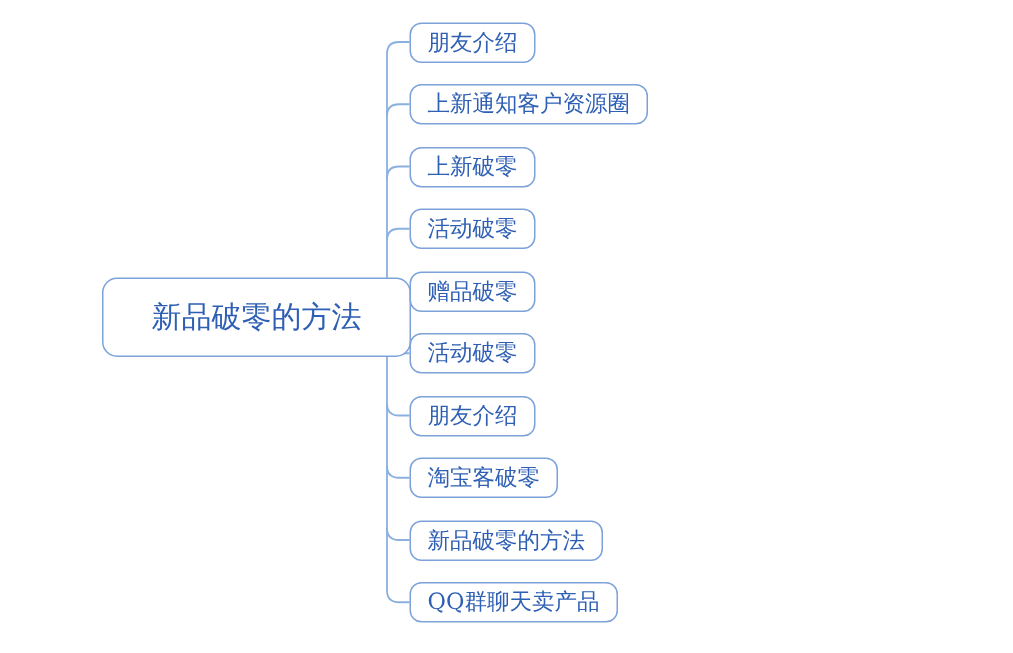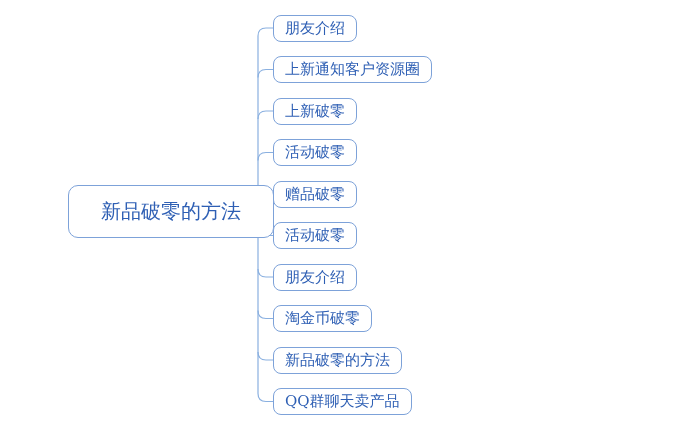--- a/index.html
+++ b/index.html
@@ -68,17 +68,17 @@
   <div class="node root-node">新品破零的方法</div>
 
   <div>
       <div class="node branch-node" style="top: 14.5px;">朋友介绍</div>
       <div class="node branch-node" style="top: 56px;">上新通知客户资源圈</div>
       <div class="node branch-node" style="top: 97.5px;">上新破零</div>
       <div class="node branch-node" style="top: 139px;">活动破零</div>
       <div class="node branch-node" style="top: 180.5px;">赠品破零</div>
       <div class="node branch-node" style="top: 222px;">活动破零</div>
       <div class="node branch-node" style="top: 263.5px;">朋友介绍</div>
-      <div class="node branch-node" style="top: 305px;">淘金币破零</div>
+      <div class="node branch-node" style="top: 305px;">淘宝客破零</div>
       <div class="node branch-node" style="top: 346.5px;">新品破零的方法</div>
       <div class="node branch-node" style="top: 388px;">QQ群聊天卖产品</div>
     </div>
 </div>
 
 </body></html>

